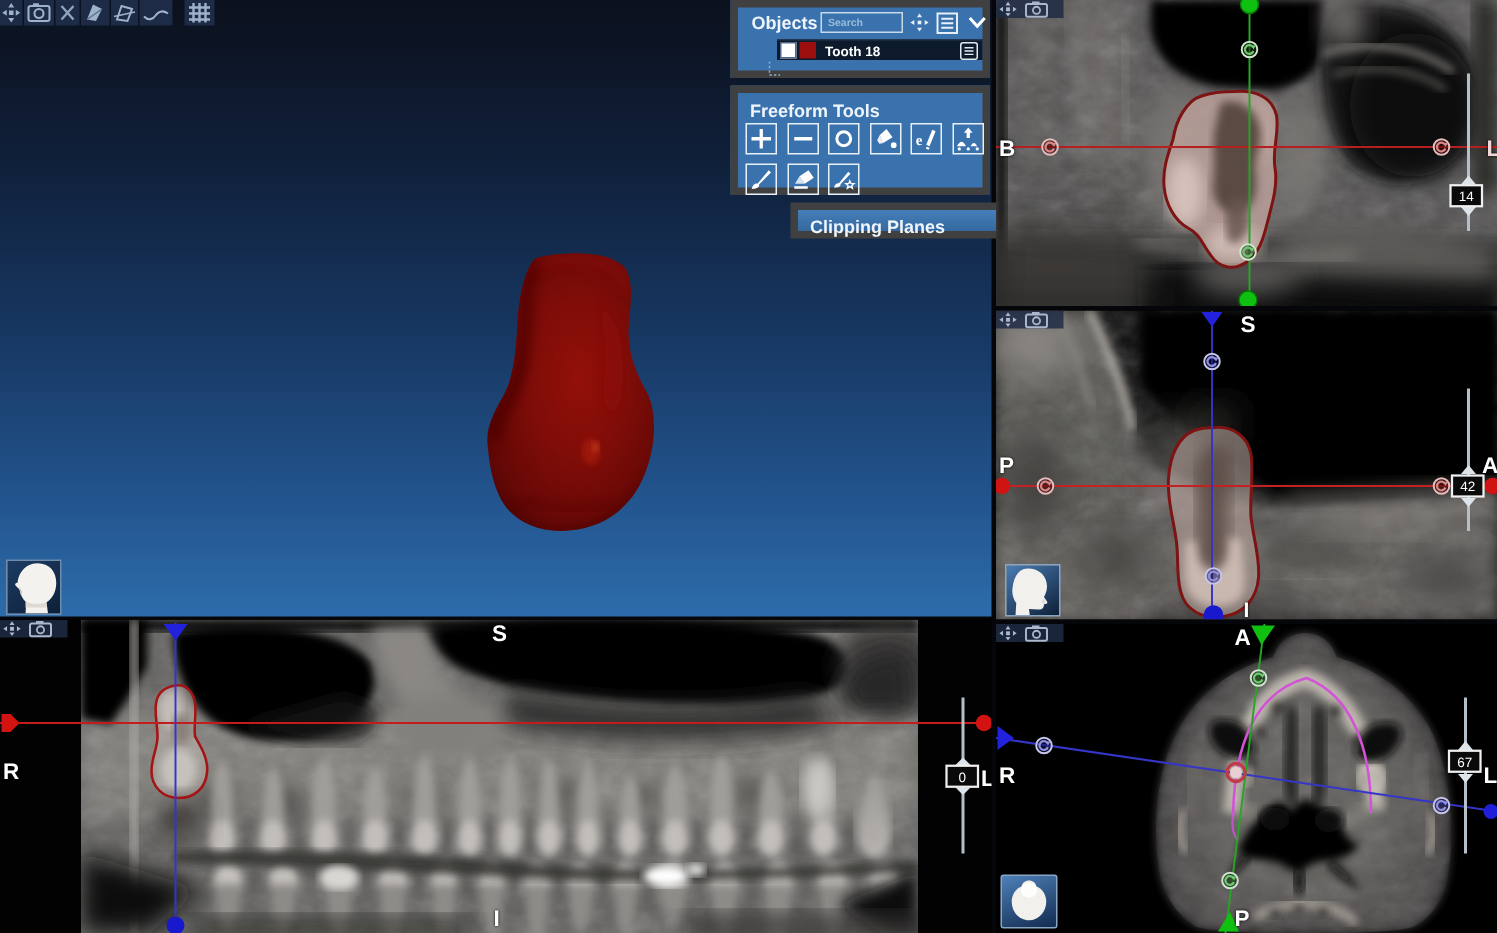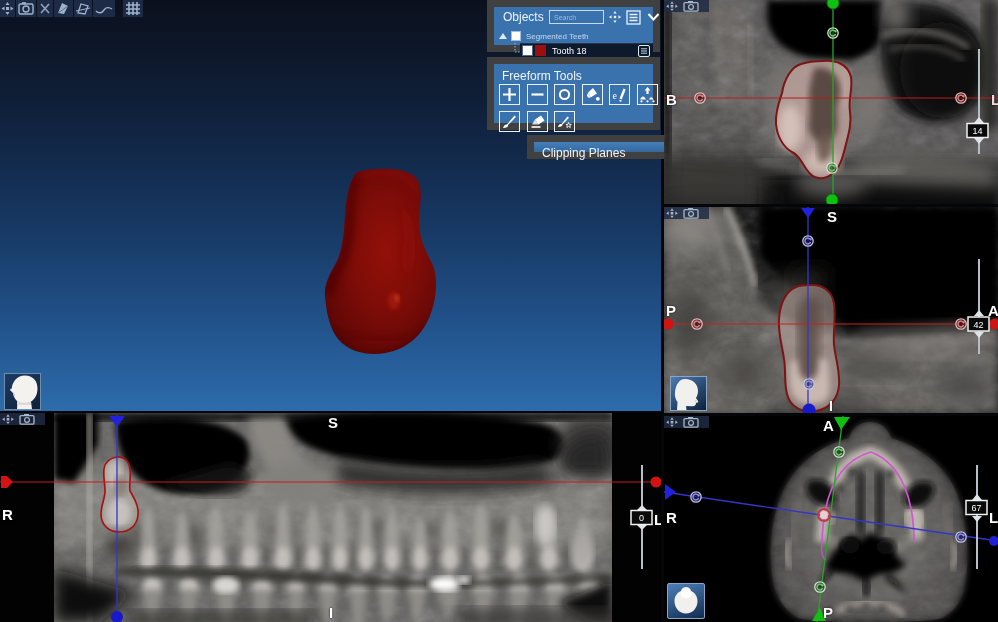--- a/index.html
+++ b/index.html
@@ -2,21 +2,21 @@
 <html><head><meta charset="utf-8"><style>
 html,body{margin:0;padding:0;background:#000;}
 *{box-sizing:border-box;}
 #app{position:relative;width:998px;height:622px;background:#040609;overflow:hidden;font-family:"Liberation Sans",sans-serif;}
 .view{position:absolute;overflow:hidden;}
 #v3d{left:0;top:0;width:661px;height:411px;background:linear-gradient(180deg,#0b101c 0%,#10213c 28%,#173863 55%,#215189 78%,#2d6cab 100%);}
 #vcor{left:664px;top:0;width:334px;height:204px;background:#000;}
 #vsag{left:664px;top:207px;width:334px;height:206px;background:#000;}
 #vpan{left:0;top:413px;width:661px;height:209px;background:#000;}
 #vax{left:664px;top:416px;width:334px;height:206px;background:#000;}
-.panel{position:absolute;background:#3a72ae;border:7px solid #404040;color:#fff;}
+.panel{position:absolute;background:#3a72ae;border:5px solid #404040;color:#fff;font-weight:bold;}
 .ptitle{font-size:12px;color:#eef5fc;}
 svg{display:block;}
 .lbl{position:absolute;color:#fff;font-weight:bold;font-size:14px;line-height:1;text-shadow:0 0 2px #000;}
 .fbtn{position:absolute;width:21px;height:21px;border:1px solid #e9f1f9;}
 .fbtn svg{margin:-1px 0 0 -1px;}
 .tb3{height:17px;background:#1d2b46;margin-right:1px;display:flex;align-items:center;justify-content:center;}
 </style></head>
 <body>
 <div id="app">
 <svg width="0" height="0" style="position:absolute">
@@ -175,25 +175,20 @@
             <path d="M14 7.5 L11.2 5.7 L11.2 9.3 Z"></path>
           </g>
         </svg>
     <svg style="position:absolute;left:132px;top:3px;" width="15" height="15" viewBox="0 0 15 15">
           <rect x="1" y="1" width="13" height="13" fill="none" stroke="#e8f1fa" stroke-width="1.3"></rect>
           <path d="M3.5 4.5 H11.5 M3.5 7.5 H11.5 M3.5 10.5 H11.5" stroke="#e8f1fa" stroke-width="1.3"></path>
         </svg>
     <svg style="position:absolute;left:153px;top:5px;" width="13" height="10" viewBox="0 0 13 10">
           <path d="M1.5 2 L6.5 7.5 L11.5 2" fill="none" stroke="#fff" stroke-width="2"></path>
         </svg>
-  </div>
-  <div style="position:relative;height:15px;font-size:8px;color:#c3daf0;">
-    <div style="position:absolute;left:5px;top:5px;width:0;height:0;border-left:4px solid transparent;border-right:4px solid transparent;border-bottom:6px solid #dce9f6;"></div>
-    <div style="position:absolute;left:17px;top:3px;width:10px;height:10px;background:#fff;border:1px solid #9fc0de;"></div>
-    <div style="position:absolute;left:32px;top:4px;">Segmented Teeth</div>
   </div>
   <svg style="position:absolute;left:19px;top:36px;" width="10" height="14" viewBox="0 0 10 14">
         <path d="M2 0 V9 M2 9 H9" stroke="#8fb0cf" stroke-width="1" stroke-dasharray="1.5 1.5" fill="none"></path>
       </svg>
   <div style="position:relative;height:14px;background:#0c1a2c;margin-left:26px;border-top:1px solid #24364e;padding-left:24px;">
     <div style="position:absolute;left:2px;top:1px;width:11px;height:11px;background:#fff;border:1px solid #51688a;"></div>
     <div style="position:absolute;left:15px;top:1px;width:11px;height:11px;background:#9d0f0e;"></div>
     <div style="position:absolute;left:32px;top:2px;font-size:9px;color:#fff;">Tooth 18</div>
     <svg style="position:absolute;right:3px;top:1px;" width="12" height="12" viewBox="0 0 12 12">
           <rect x="0.5" y="0.5" width="11" height="11" rx="1.5" fill="none" stroke="#dfe9f4" stroke-width="1"></rect>

